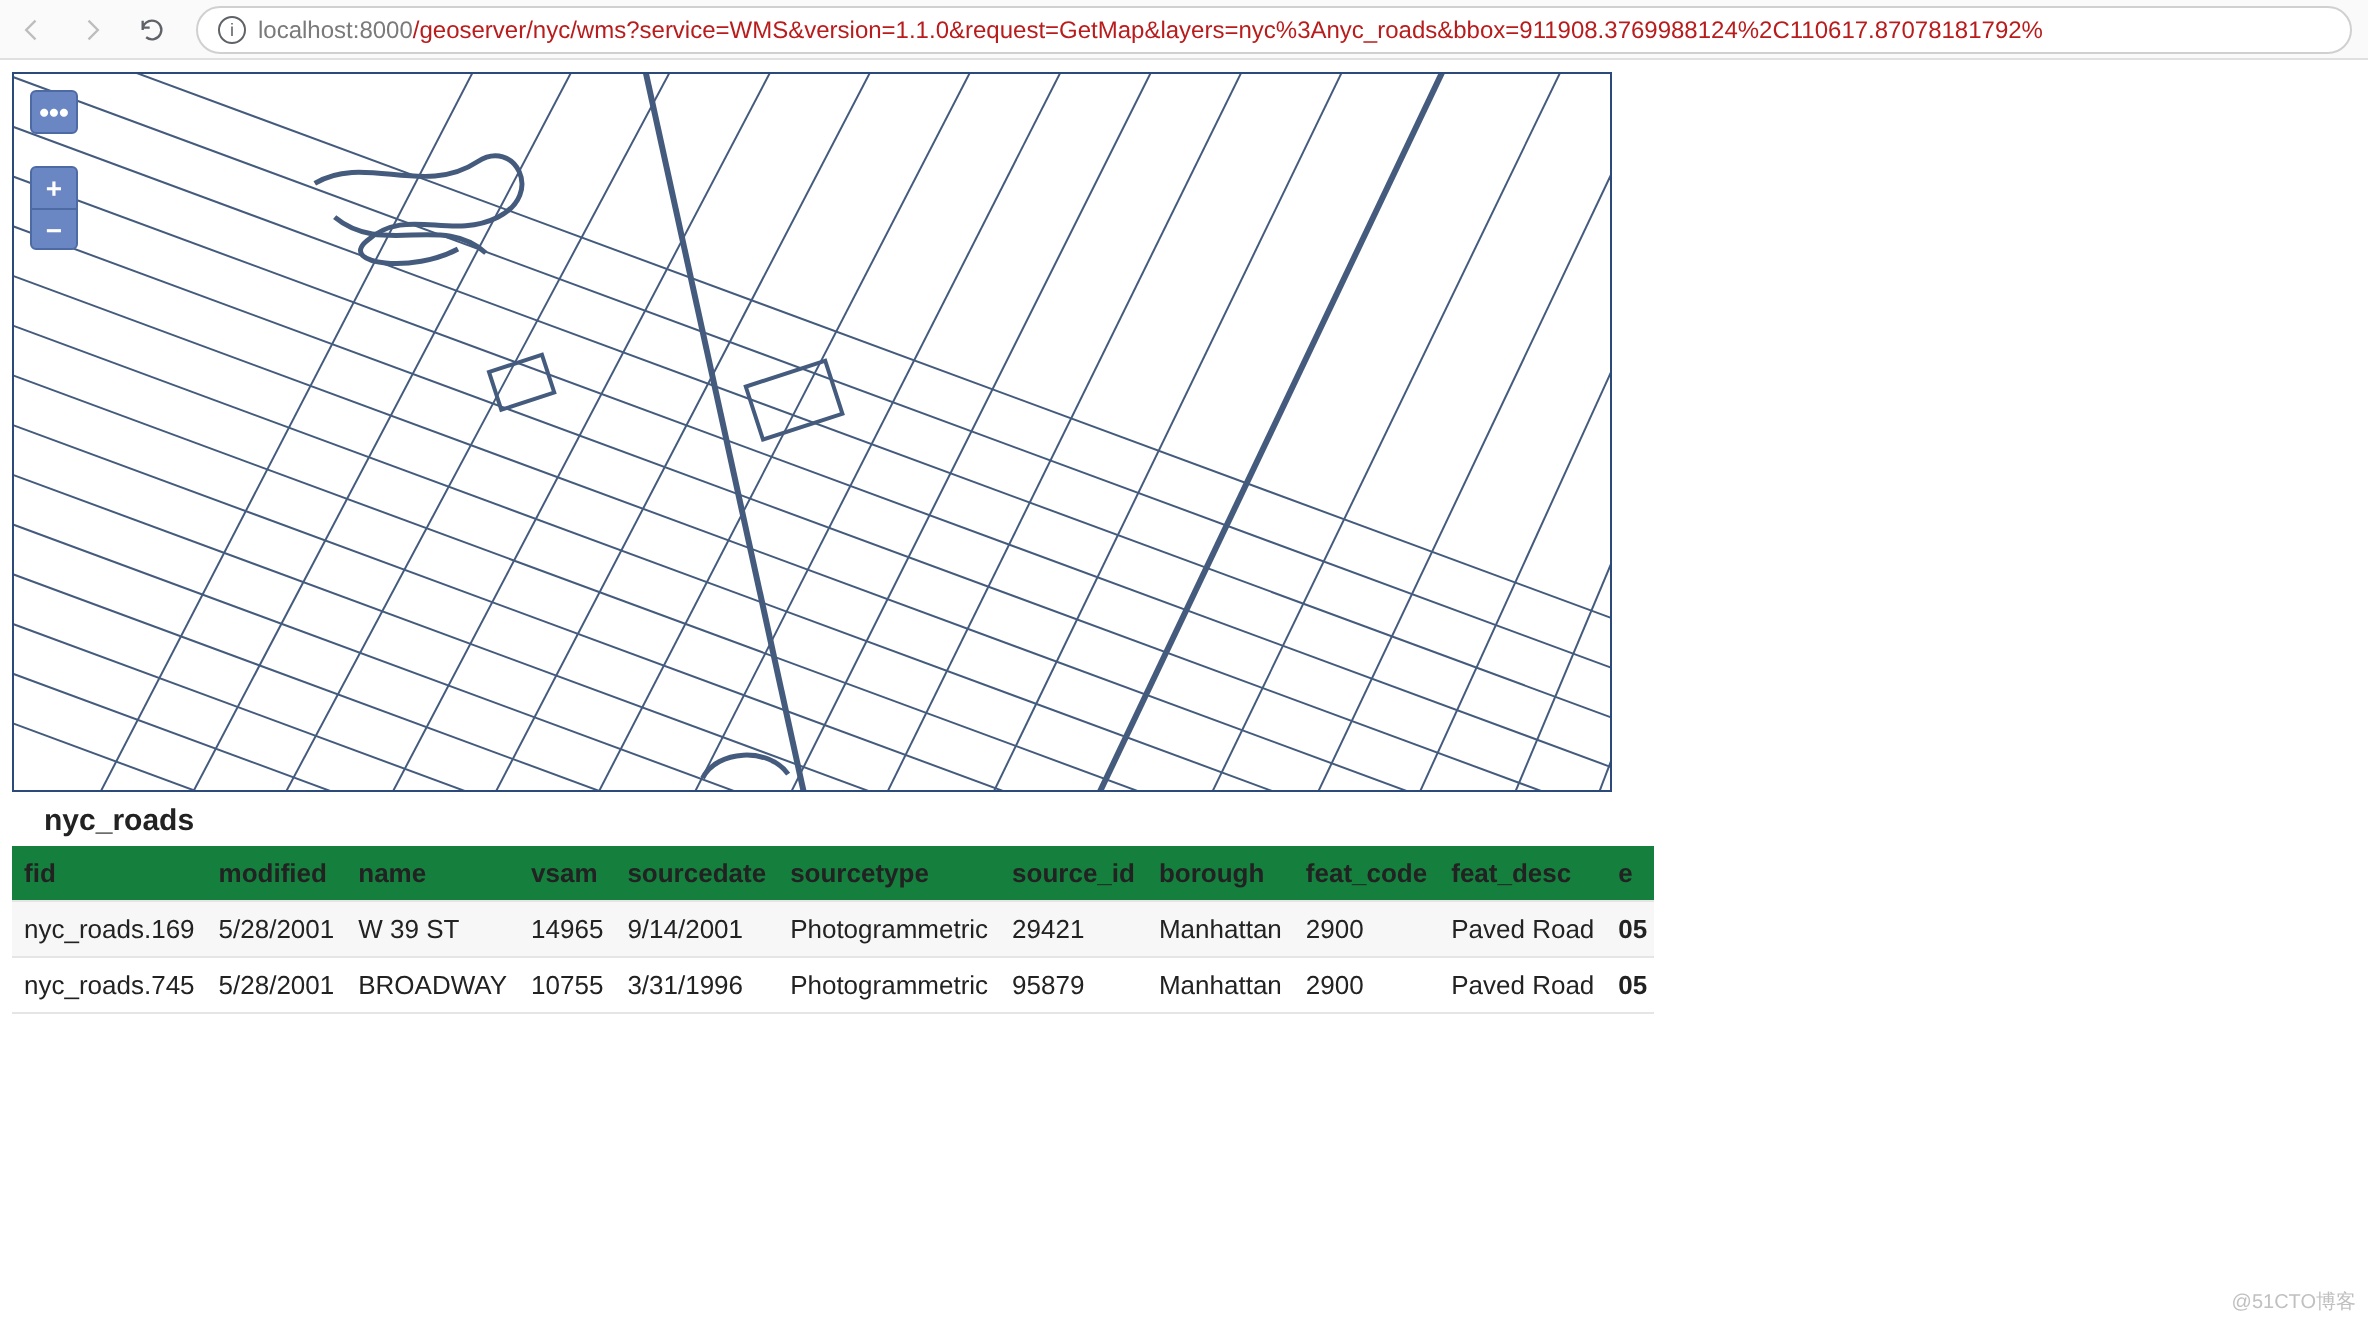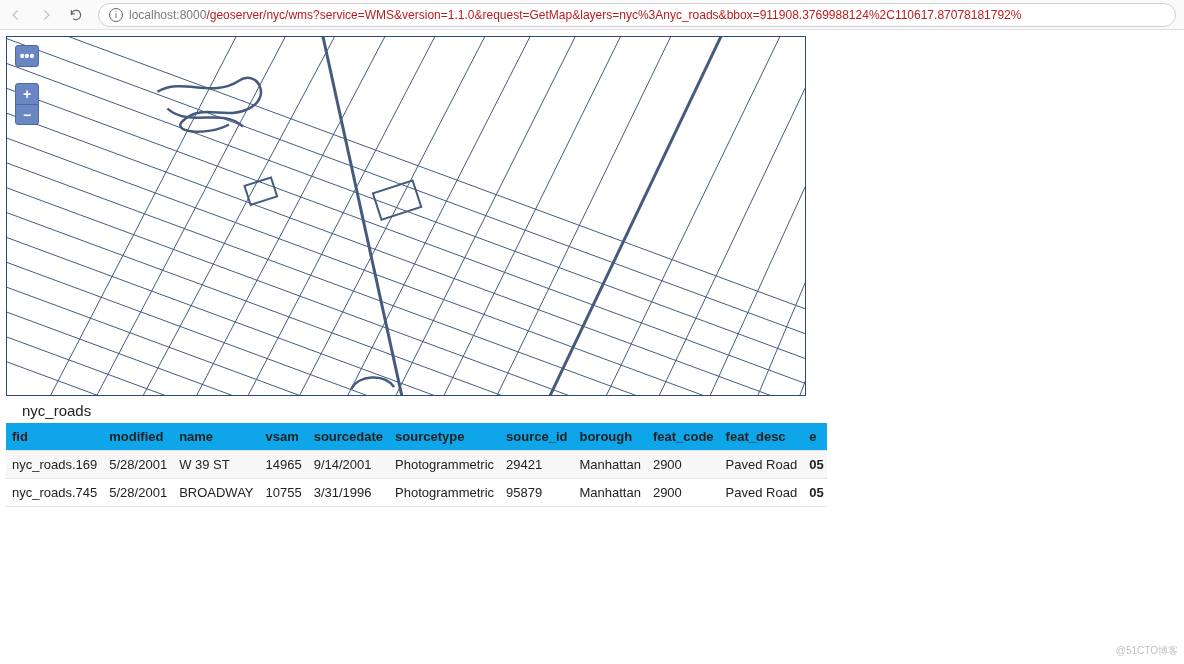--- a/index.html
+++ b/index.html
@@ -27,24 +27,24 @@
 
   .ol-ctrl { position: absolute; left: 8px; background: #6a87c4; border: 1px solid #4d6aa5; border-radius: 3px; display: flex; flex-direction: column; }
   .ol-ctrl button { width: 22px; height: 20px; background: transparent; border: none; color: #fff; font-weight: bold; font-size: 14px; line-height: 18px; cursor: pointer; }
   .ol-ctrl button + button { border-top: 1px solid #4d6aa5; }
   .ol-ctrl.menu { top: 8px; }
   .ol-ctrl.zoom { top: 46px; }
 
   .map-status { width: 800px; display: flex; justify-content: space-between; font-size: 13px; padding: 2px 2px 10px 2px; }
 
   
-  .layer-title { font-weight: normal; font-size: 15px; padding: 4px 0 4px 16px; }
+  .layer-title { font-weight: bold; font-size: 15px; padding: 4px 0 4px 16px; }
   .feat-table { border-collapse: collapse; font-size: 13px; }
   .feat-table th, .feat-table td { padding: 6px 6px; text-align: left; white-space: nowrap; border-bottom: 1px solid #e5e5e5; }
-  .feat-table thead th { background: #0ea5e9; font-weight: bold; }
+  .feat-table thead th { background: #15803d; font-weight: bold; }
   .feat-table tbody tr:nth-child(odd) td { background: #f7f7f7; }
   .feat-table tbody tr:nth-child(even) td { background: #ffffff; }
   .trunc { max-width: 24px; overflow: hidden; font-weight: bold; }
 
   .watermark { position: fixed; right: 6px; bottom: 6px; font-size: 10px; color: #c0c0c0; margin-top: 40px; }
 </style>
 </head>
 <body>
 
 <div class="browser-bar">

